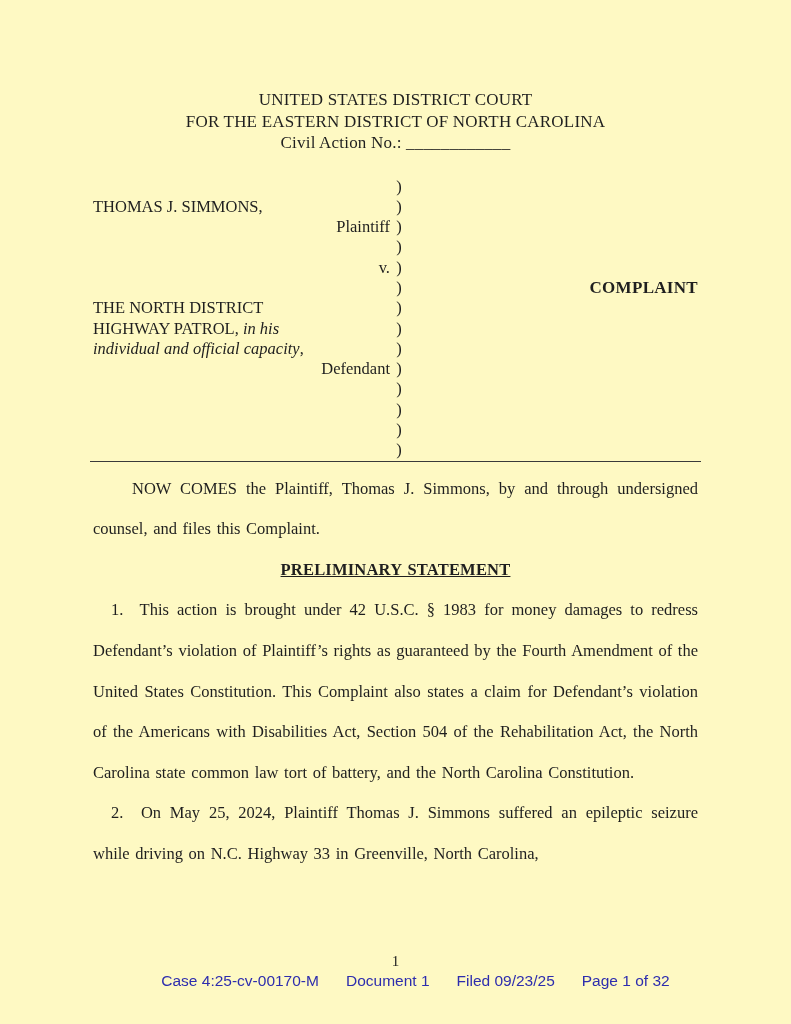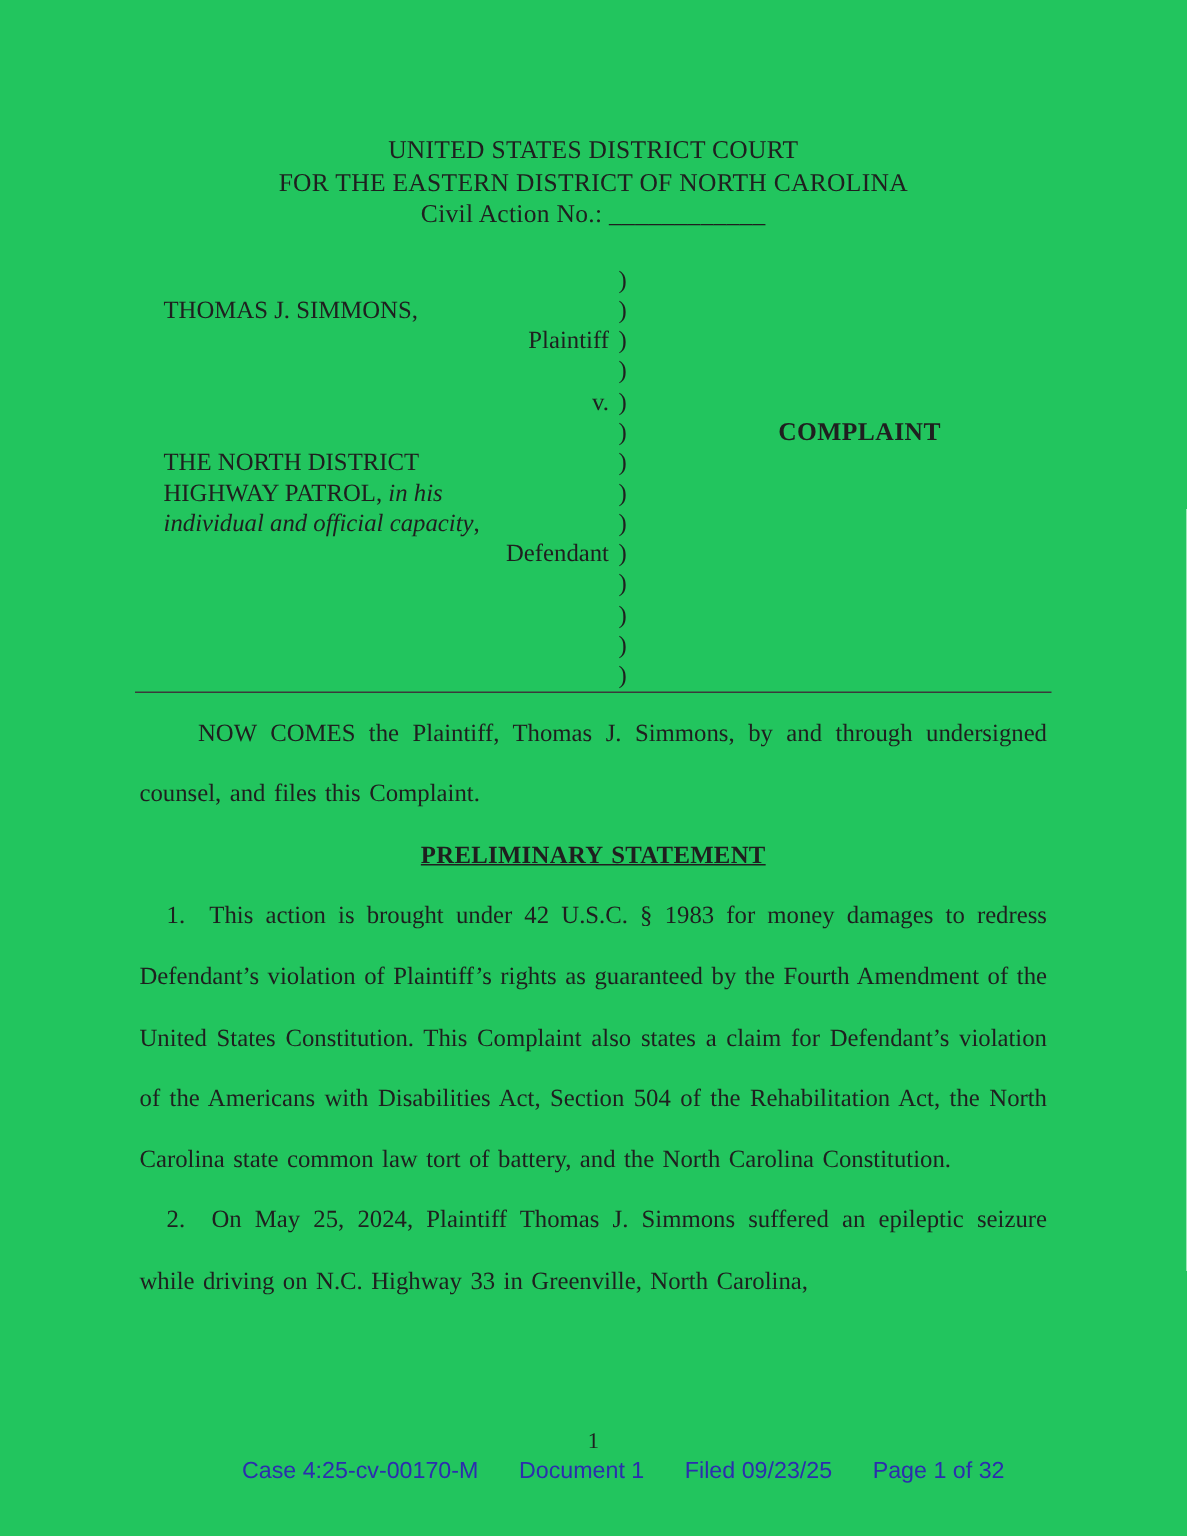--- a/index.html
+++ b/index.html
@@ -4,21 +4,21 @@
 <style>
   html, body {
     margin: 0;
     padding: 0;
     background: #ffffff;
   }
   .page {
     position: relative;
     width: 791px;
     height: 1024px;
-    background: #22c55e;
+    background: #fef9c3;
     overflow: hidden;
     font-family: "Liberation Serif", serif;
     color: #1f1f1f;
   }
   
   .court-header {
     margin-top: 89px;
     text-align: center;
     font-size: 17px;
     line-height: 21.5px;
@@ -26,43 +26,42 @@
   }
   
   .caption {
     margin: 23px 93px 0 93px;
     display: flex;
     font-size: 16.5px;
     line-height: 20.3px;
   }
   .caption-left {
     width: 297px;
-    margin-left: 16px;
   }
   .cap-line {
     height: 20.3px;
     white-space: nowrap;
   }
   .cap-line.centered { text-align: right; }
   .cap-line i { font-style: italic; font-family: Liberation Serif, serif; }
   .paren-col {
     width: 18px;
     text-align: center;
   }
   .paren-col div { height: 20.3px; }
   .caption-right {
     flex: 1;
     position: relative;
   }
   .complaint-title {
     position: absolute;
     top: 101.5px; 
-    left: 12px;
+    left: 0;
     width: 100%;
-    text-align: center;
+    text-align: right;
     font-weight: bold;
     font-size: 17px;
     letter-spacing: 0.3px;
   }
   .caption-rule {
     margin: 0 90px;
     border-bottom: 1.6px solid #3a3a3a;
     height: 0;
   }
   

